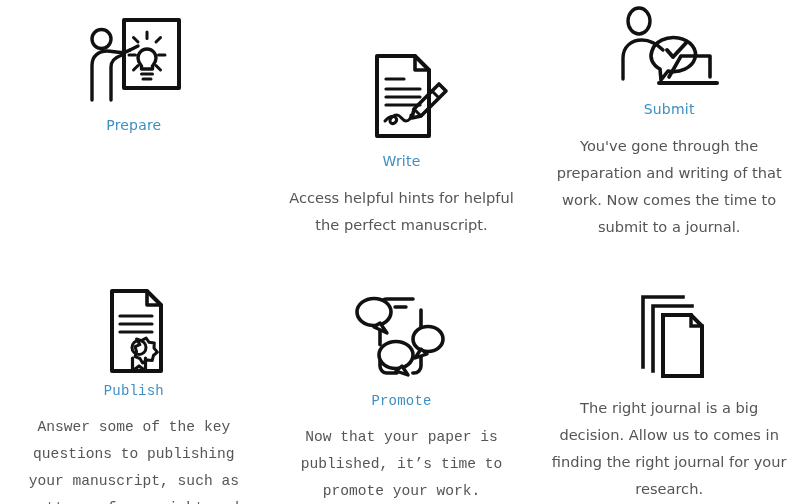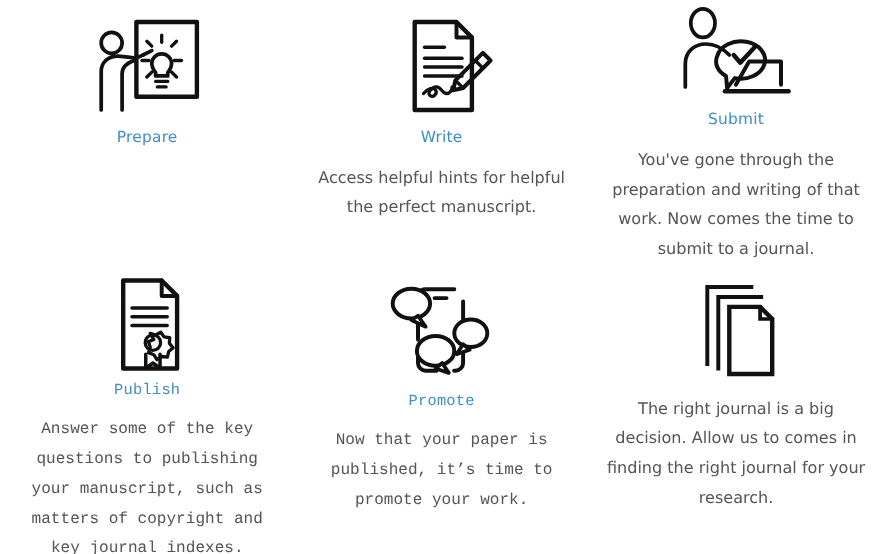--- a/index.html
+++ b/index.html
@@ -75,21 +75,21 @@
         <path d="M74.5 20.5 l-4.5 4.5" stroke-width="3"></path>
         <path d="M43 38 h6.5" stroke-width="3"></path>
         <path d="M79 38 h-6.5" stroke-width="3"></path>
         <path d="M47.5 53 l4.5 -4.5" stroke-width="3"></path>
         <path d="M74.5 53 l-4.5 -4.5" stroke-width="3"></path>
       </svg>
     </div>
     <h3 class="card-title">Prepare</h3>
   </div>
 
-  <div class="card" style="height:240px;padding-top:12px;">
+  <div class="card" style="height:240px;padding-top:12px;margin-top:36px;">
     <div class="icon-wrap">
       <svg width="96" height="86" viewBox="0 0 96 86" fill="none" stroke="#111" stroke-width="3.6" stroke-linecap="round" stroke-linejoin="round">
         <path d="M24 3 H62 L76 17 V83 H24 Z" stroke-width="4"></path>
         <path d="M62 3 V17 H76"></path>
         <path d="M33 26 h18" stroke-width="3.2"></path>
         <path d="M33 36 h34" stroke-width="3.2"></path>
         <path d="M33 44 h34" stroke-width="3.2"></path>
         <path d="M33 52 h34" stroke-width="3.2"></path>
         <path d="M32 68 c4 -5 9 -6 11 -3 c2 3 -2 7 -5 5 c-3 -2 1 -8 6 -8 c4 0 5 6 9 6 c3 0 5 -3 5 -6" stroke-width="3"></path>
         <path d="M86 31 l7 7 l-25 25 l-9 2 l2 -9 z" stroke-width="3.6"></path>

